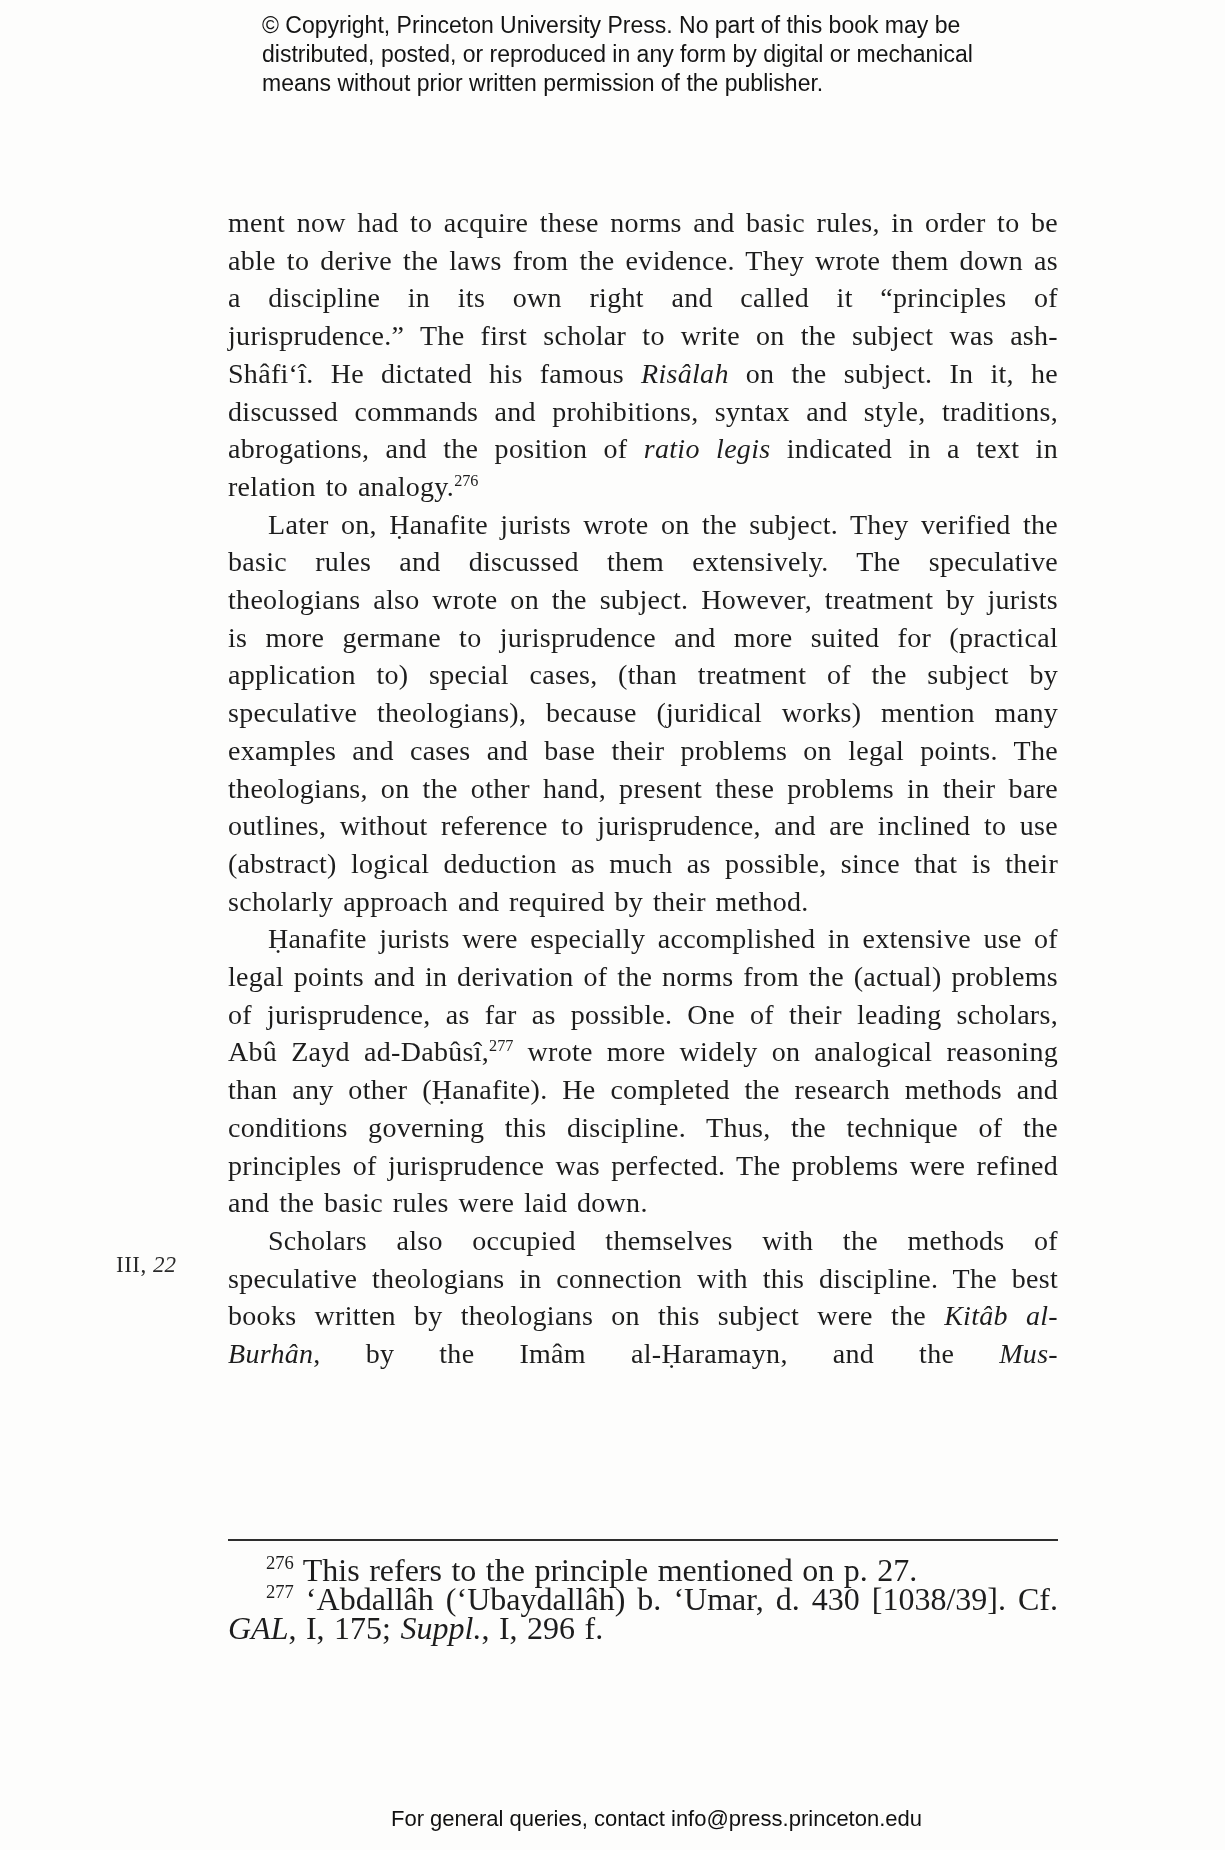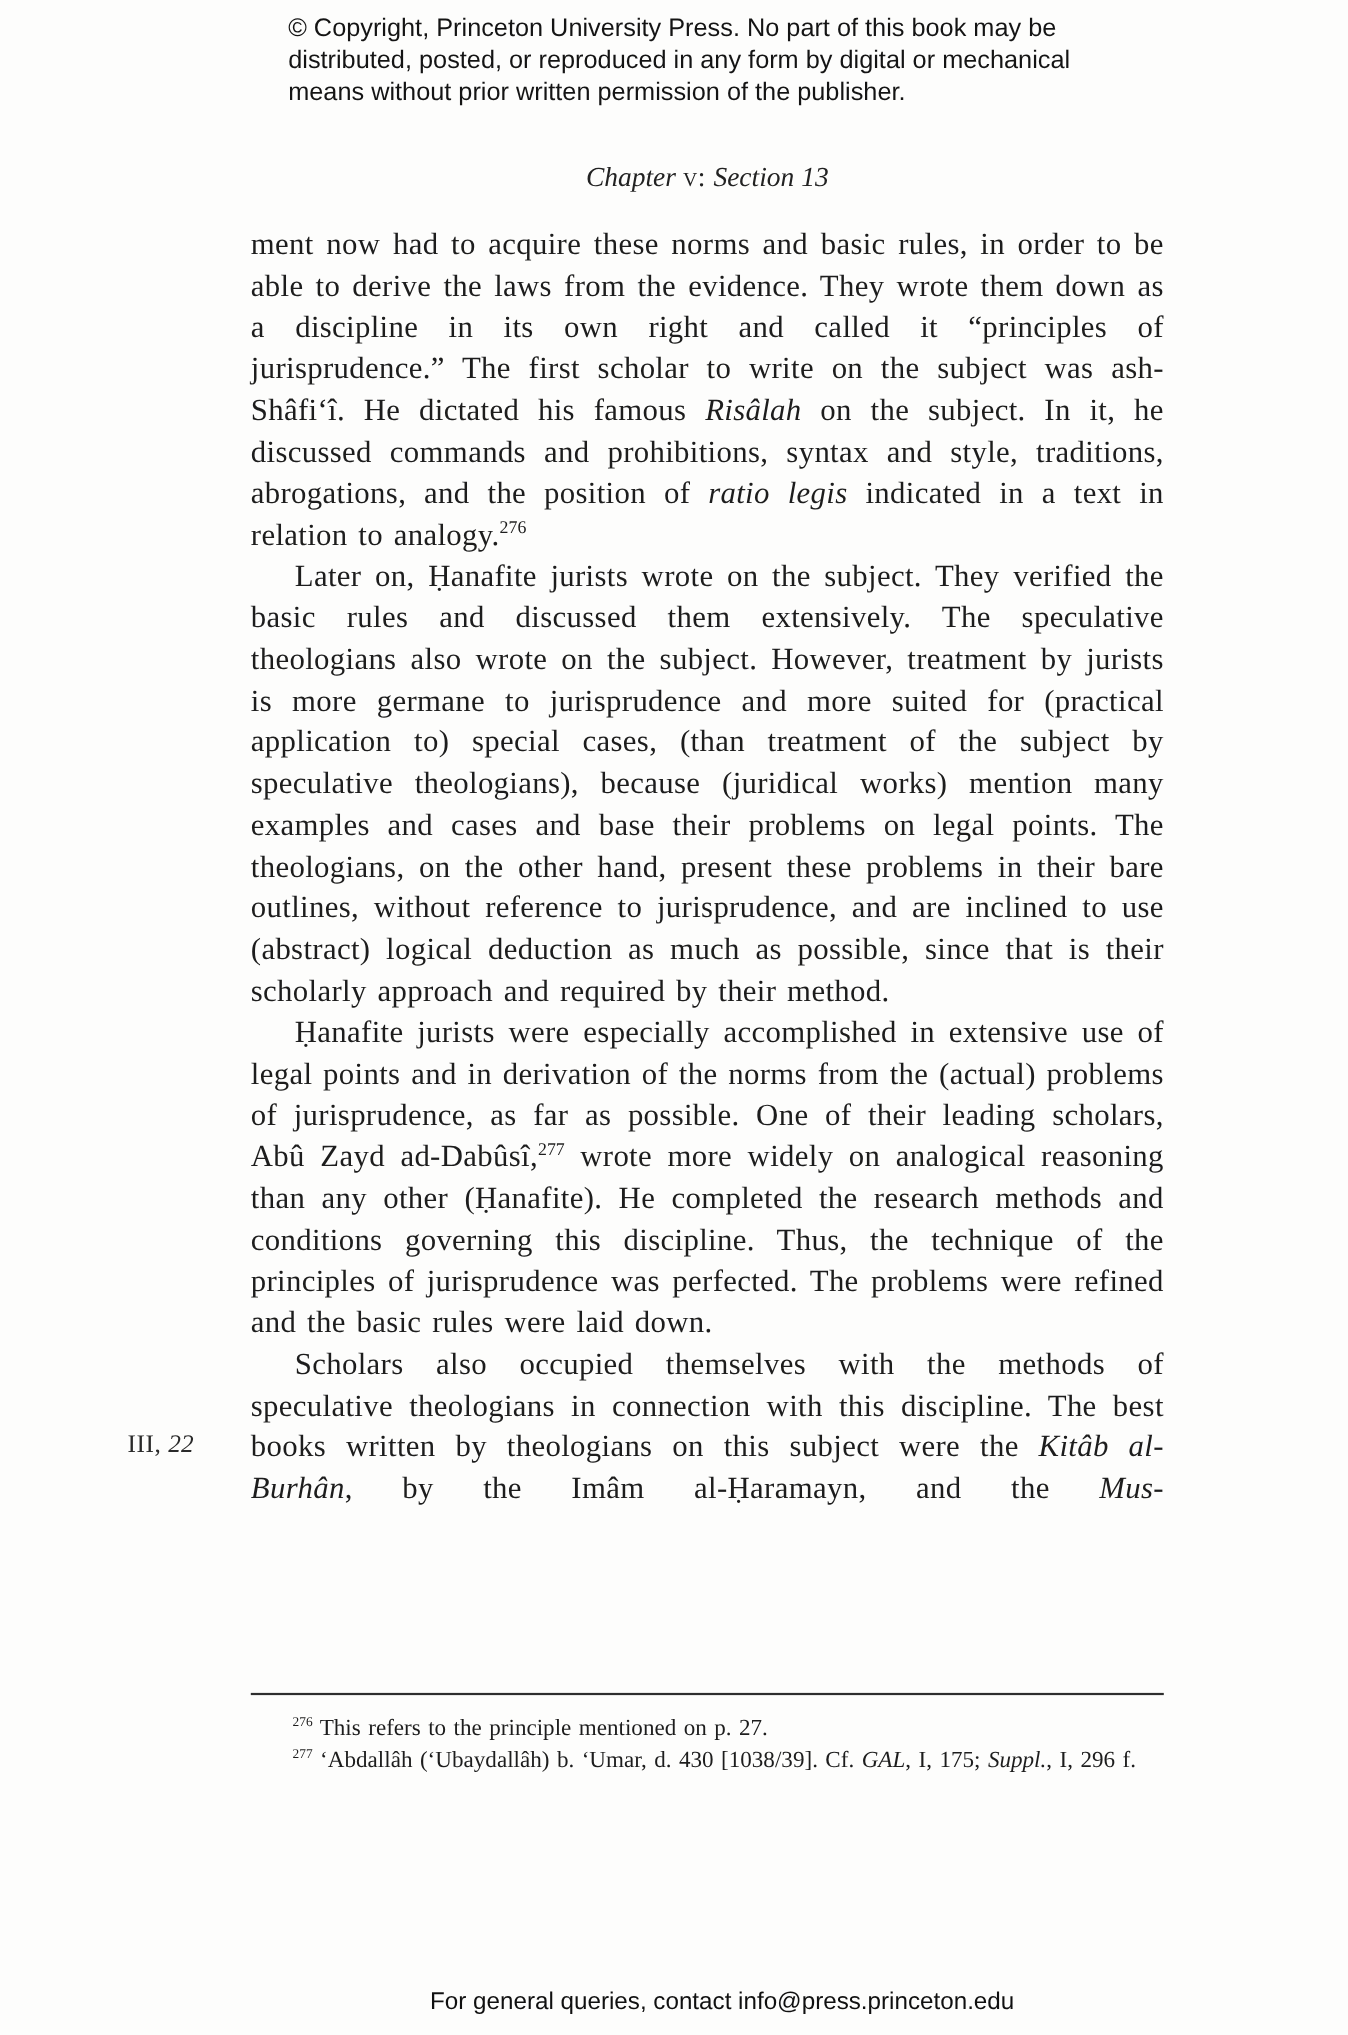--- a/index.html
+++ b/index.html
@@ -51,39 +51,39 @@
   .body-text p.cont { text-align-last: justify; }
   sup {
     font-size: 0.58em;
     vertical-align: super;
     line-height: 0;
     letter-spacing: 0;
   }
   .margin-note {
     position: absolute;
     left: 116px;
-    top: 1300px;
+    top: 1252px;
     font-size: 23px;
     color: #2a2a2a;
     white-space: nowrap;
   }
   .fn-rule {
     position: absolute;
     left: 228px;
     top: 1539px;
     width: 830px;
     height: 2px;
     background: #2e2e2e;
   }
   .footnotes {
     position: absolute;
     left: 228px;
     top: 1556px;
     width: 830px;
-    font-size: 21px;
+    font-size: 32px;
     line-height: 29px;
     text-align: justify;
     word-spacing: 1.5px;
   }
   .footnotes p { margin: 0; text-indent: 38px; }
   .page-number {
     position: absolute;
     left: 228px;
     top: 1658px;
     width: 830px;
@@ -106,21 +106,20 @@
 <body>
 
 <div class="page">
 
   <div class="copyright">
     <div>© Copyright, Princeton University Press. No part of this book may be</div>
     <div>distributed, posted, or reproduced in any form by digital or mechanical</div>
     <div>means without prior written permission of the publisher.</div>
   </div>
 
-  <div class="chapter-heading"><span class="it">Chapter </span><span class="sc">v: </span><span class="it">Section 13</span></div>
 
   <div class="margin-note"><span class="sc">III, </span><span class="it">22</span></div>
 
   <div class="body-text">
     <p><span>ment now had to acquire these norms and basic rules, in order to be able to derive the laws from the evidence. They wrote them down as a discipline in its own right and called it “principles of jurisprudence.” The first scholar to write on the subject was ash-Shâfi‘î. He dictated his famous </span><span class="it">Risâlah</span><span> on the subject. In it, he discussed commands and prohibitions, syntax and style, traditions, abrogations, and the position of </span><span class="it">ratio legis</span><span> indicated in a text in relation to analogy.</span><sup>276</sup></p>
     <p class="indent"><span>Later on, Ḥanafite jurists wrote on the subject. They verified the basic rules and discussed them extensively. The speculative theologians also wrote on the subject. However, treatment by jurists is more germane to jurisprudence and more suited for (practical application to) special cases, (than treatment of the subject by speculative theologians), because (juridical works) mention many examples and cases and base their problems on legal points. The theologians, on the other hand, present these problems in their bare outlines, without reference to jurisprudence, and are inclined to use (abstract) logical deduction as much as possible, since that is their scholarly approach and required by their method.</span></p>
     <p class="indent"><span>Ḥanafite jurists were especially accomplished in extensive use of legal points and in derivation of the norms from the (actual) problems of jurisprudence, as far as possible. One of their leading scholars, Abû Zayd ad-Dabûsî,</span><sup>277</sup><span> wrote more widely on analogical reasoning than any other (Ḥanafite). He completed the research methods and conditions governing this discipline. Thus, the technique of the principles of jurisprudence was perfected. The problems were refined and the basic rules were laid down.</span></p>
     <p class="indent cont"><span>Scholars also occupied themselves with the methods of speculative theologians in connection with this discipline. The best books written by theologians on this subject were the </span><span class="it">Kitâb al-Burhân</span><span>, by the Imâm al-Ḥaramayn, and the </span><span class="it">Mus-</span></p>
   </div>
 

